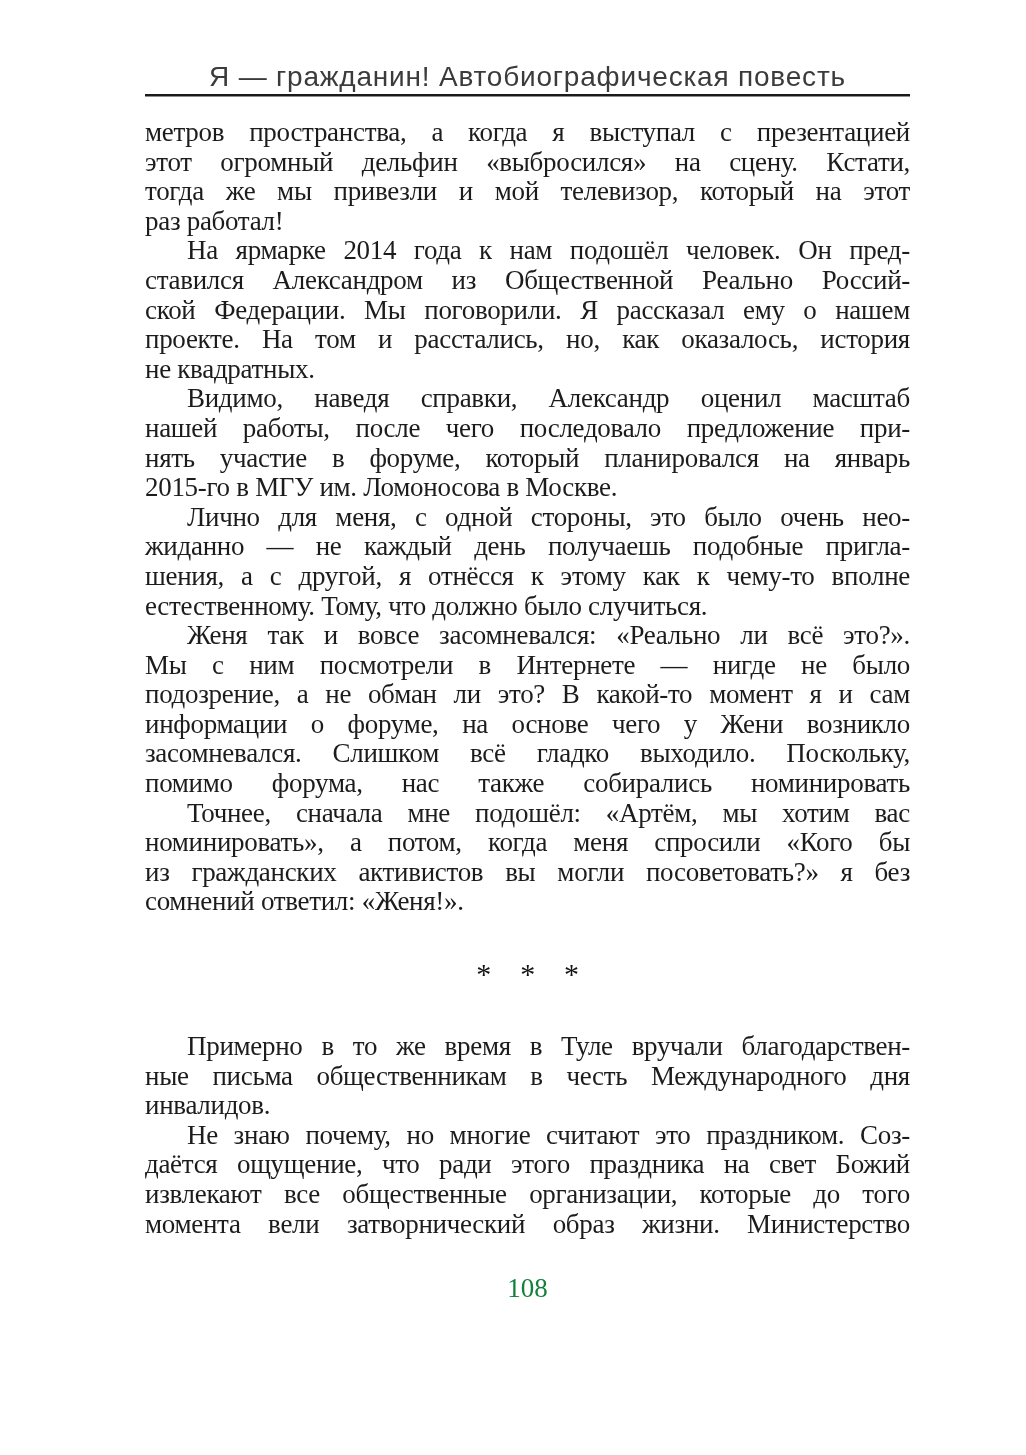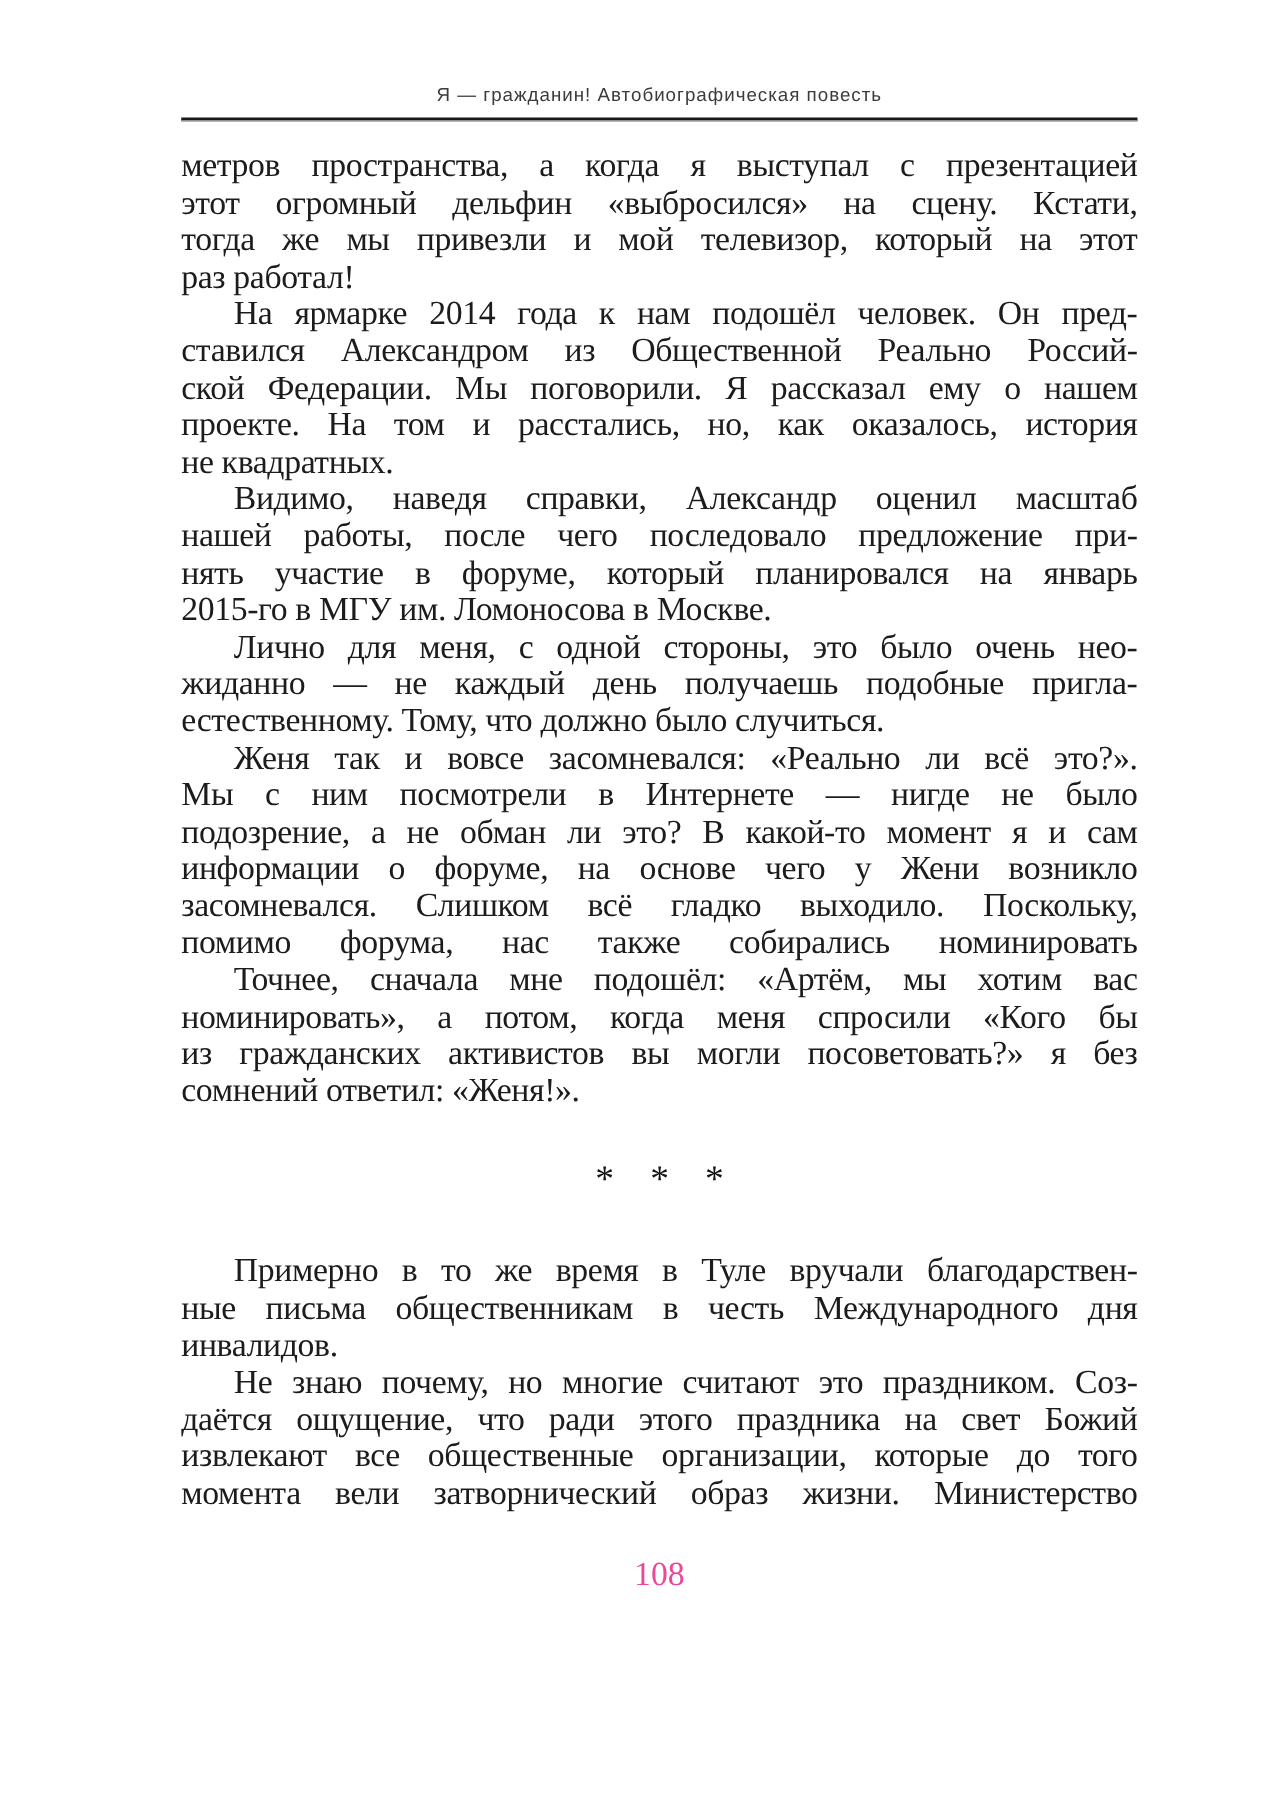--- a/index.html
+++ b/index.html
@@ -20,21 +20,21 @@
     background: #ffffff;
   }
   .text-col {
     margin-left: 145px;
     width: 765px;
   }
   .running-header {
     padding-top: 65px;
     text-align: center;
     font-family: "Liberation Sans", sans-serif;
-    font-size: 15px;
+    font-size: 28px;
     line-height: 23px;
     letter-spacing: 0.8px;
     color: #3b3b3b;
   }
   .header-rule {
     margin-top: 6px;
     height: 2px;
     background: #1a1a1a;
     border-bottom: 1px solid #8f8f8f;
   }
@@ -62,21 +62,21 @@
     font-size: 30px;
     word-spacing: 22px;
     line-height: 60px;
     margin: 27px 0 28px 0;
     color: #141414;
   }
   .page-number {
     margin-top: 34px;
     text-align: center;
     font-size: 27px;
-    color: #ec4899;
+    color: #15803d;
   }
 </style>
 </head>
 <body>
 
 <div class="page">
   <div class="text-col">
     <div class="running-header">
       <span>Я — гражданин! Автобиографическая повесть</span>
     </div>
@@ -97,20 +97,21 @@
         </div>
         <div class="paragraph">
           <div class="line stretch indent">Видимо, наведя справки, Александр оценил масштаб</div>
           <div class="line stretch">нашей работы, после чего последовало предложение при-</div>
           <div class="line stretch">нять участие в форуме, который планировался на январь</div>
           <div class="line">2015-го в МГУ им. Ломоносова в Москве.</div>
         </div>
         <div class="paragraph">
           <div class="line stretch indent">Лично для меня, с одной стороны, это было очень нео-</div>
           <div class="line stretch">жиданно — не каждый день получаешь подобные пригла-</div>
+          <div class="line stretch">шения, а с другой, я отнёсся к этому как к чему-то вполне</div>
           <div class="line">естественному. Тому, что должно было случиться.</div>
         </div>
         <div class="paragraph">
           <div class="line stretch indent">Женя так и вовсе засомневался: «Реально ли всё это?».</div>
           <div class="line stretch">Мы с ним посмотрели в Интернете — нигде не было</div>
           <div class="line stretch">подозрение, а не обман ли это? В какой-то момент я и сам</div>
           <div class="line stretch">информации о форуме, на основе чего у Жени возникло</div>
           <div class="line stretch">засомневался. Слишком всё гладко выходило. Поскольку,</div>
           <div class="line stretch">помимо форума, нас также собирались номинировать</div>
         </div>

